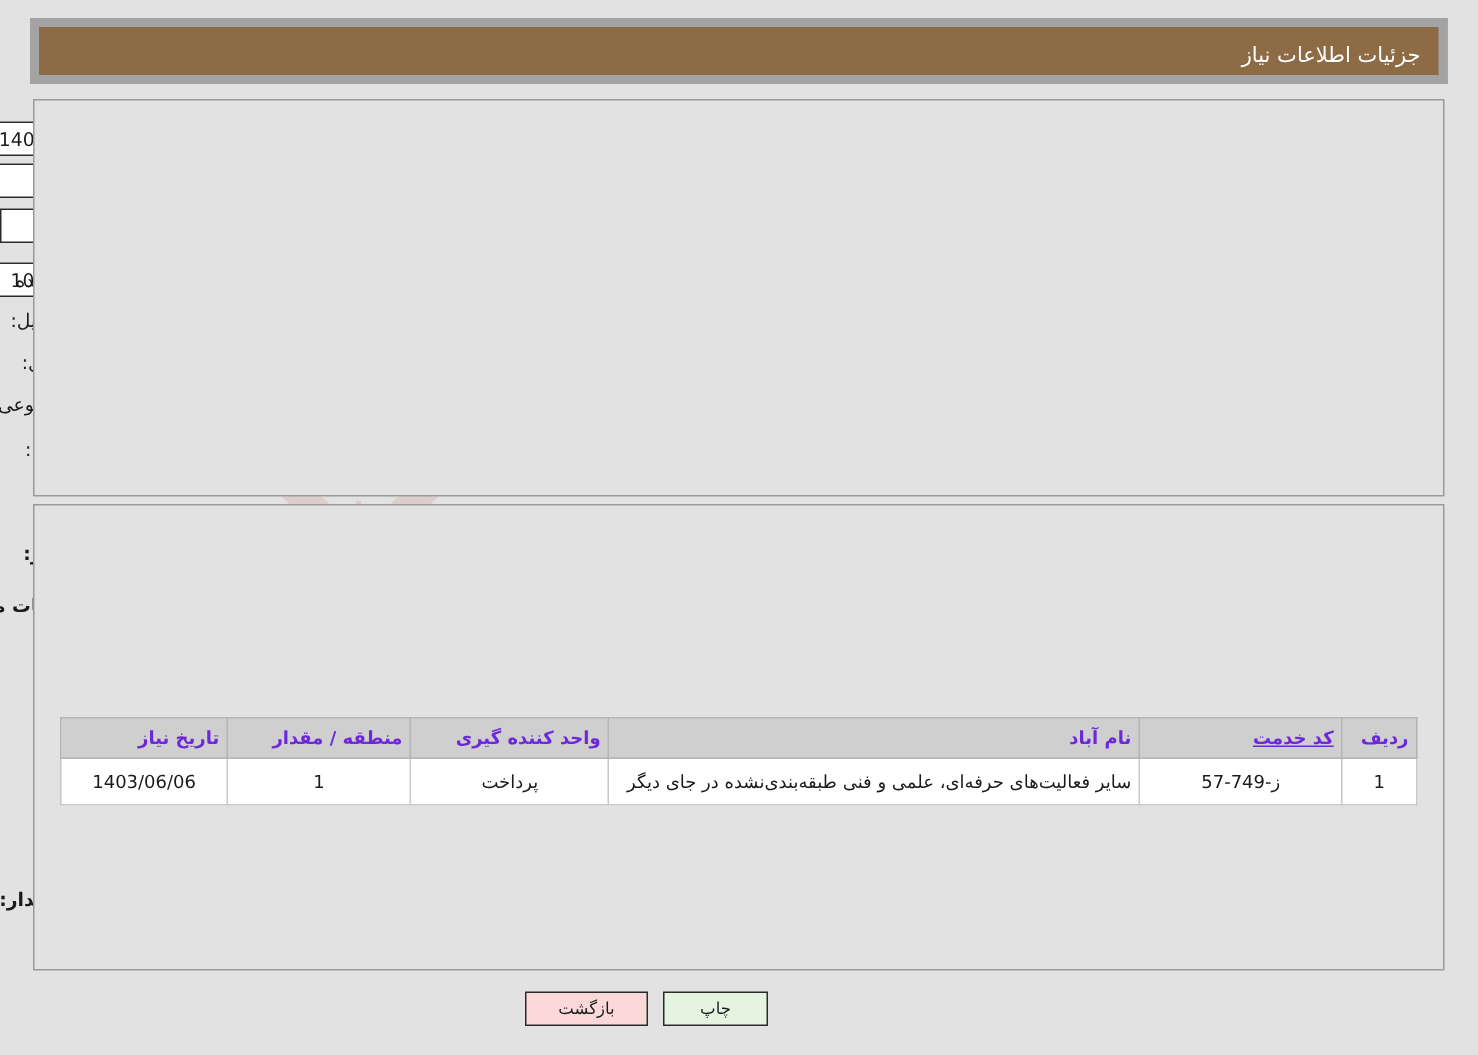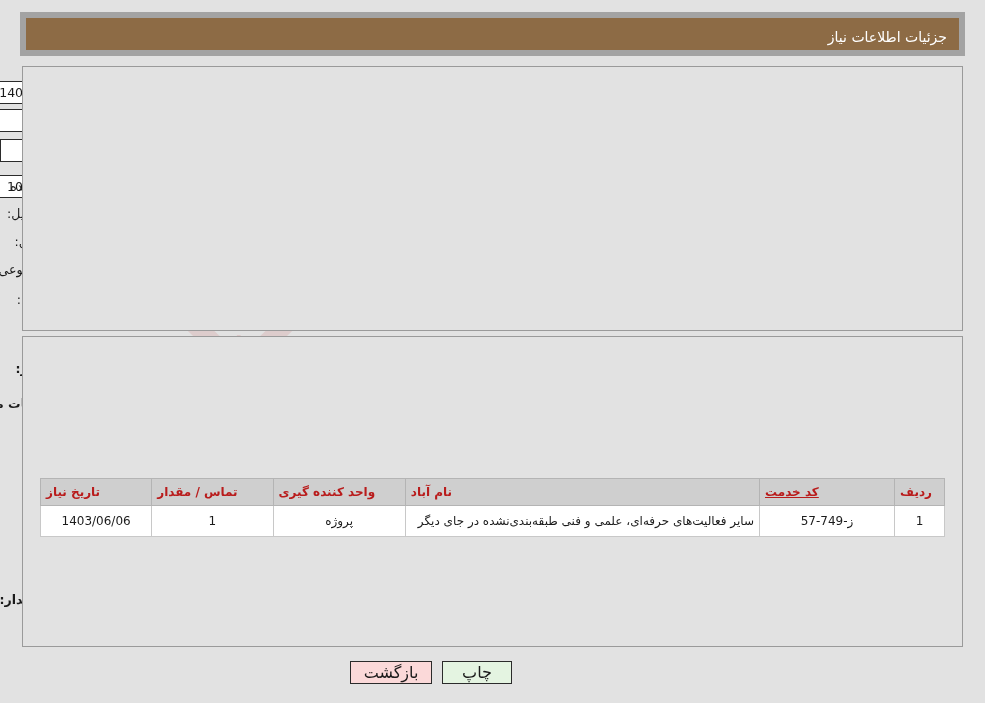--- a/index.html
+++ b/index.html
@@ -232,44 +232,44 @@
     position: absolute;
     border-collapse: collapse;
     font-size: 12px;
     direction: rtl;
     font-family: "DejaVu Sans", "Liberation Sans", sans-serif;
     z-index: 11;
   }
   .tbl th {
     background: #cfcfcf;
     border: 1px solid #b4b4b4;
-    color: #b91c1c;
+    color: #6d28d9;
     font-weight: bold;
     font-size: 12px;
     padding: 6px 5px;
-    text-align: left;
+    text-align: right;
     white-space: nowrap;
   }
   .tbl td {
     background: #ffffff;
     border: 1px solid #c8c8c8;
     color: #1b1b1b;
     font-size: 12px;
     padding: 7px 5px;
     text-align: center;
     vertical-align: middle;
     line-height: 16px;
   }
 
   
   .btn {
     position: absolute;
     border: 1px solid #2b2b2b;
     box-sizing: border-box;
-    font-size: 16px;
+    font-size: 11px;
     color: #1b1b1b;
     text-align: center;
     line-height: 21px;
     height: 23px;
     cursor: pointer;
     font-family: "DejaVu Sans", "Liberation Sans", sans-serif;
   }
   .btn.green { background: #e4f4e1; }
   .btn.red   { background: #fbd9d9; }
 </style>
@@ -356,30 +356,30 @@
   <div class="field-label bold" style="right:880px; top:438px;">گروه خدمت:</div>
   <div class="txtbox right" style="right:110px; top:432px; width:762px; height:26px; line-height:24px;">فعالیت‌های حرفه‌ای، علمی و فنی</div>
 
   <table class="tbl" style="right:40px; top:478px; width:905px;">
     <thead>
       <tr>
         <th style="width:40px;">ردیف</th>
         <th style="width:135px;text-decoration:underline;">کد خدمت</th>
         <th style="width:385px;">نام آباد</th>
         <th style="width:125px;">واحد کننده گیری</th>
-        <th style="width:115px;">تماس / مقدار</th>
+        <th style="width:115px;">منطقه / مقدار</th>
         <th style="width:105px;">تاریخ نیاز</th>
       </tr>
     </thead>
     <tbody>
       <tr>
         <td>1</td>
         <td>ز-749-57</td>
         <td style="text-align:right;">سایر فعالیت‌های حرفه‌ای، علمی و فنی طبقه‌بندی‌نشده در جای دیگر</td>
-        <td>پروژه</td>
+        <td>پرداخت</td>
         <td>1</td>
         <td>1403/06/06</td>
       </tr>
     </tbody>
   </table>
 
   <div class="field-label bold" style="right:880px; top:592px;">توضیحات خریدار:</div>
   <div class="textarea" style="right:75px; top:555px; width:795px; height:80px;"></div>
   <div class="grip" style="right:893px; top:622px;">
     <i style="left:12px; top:0px; width:11px;"></i>

